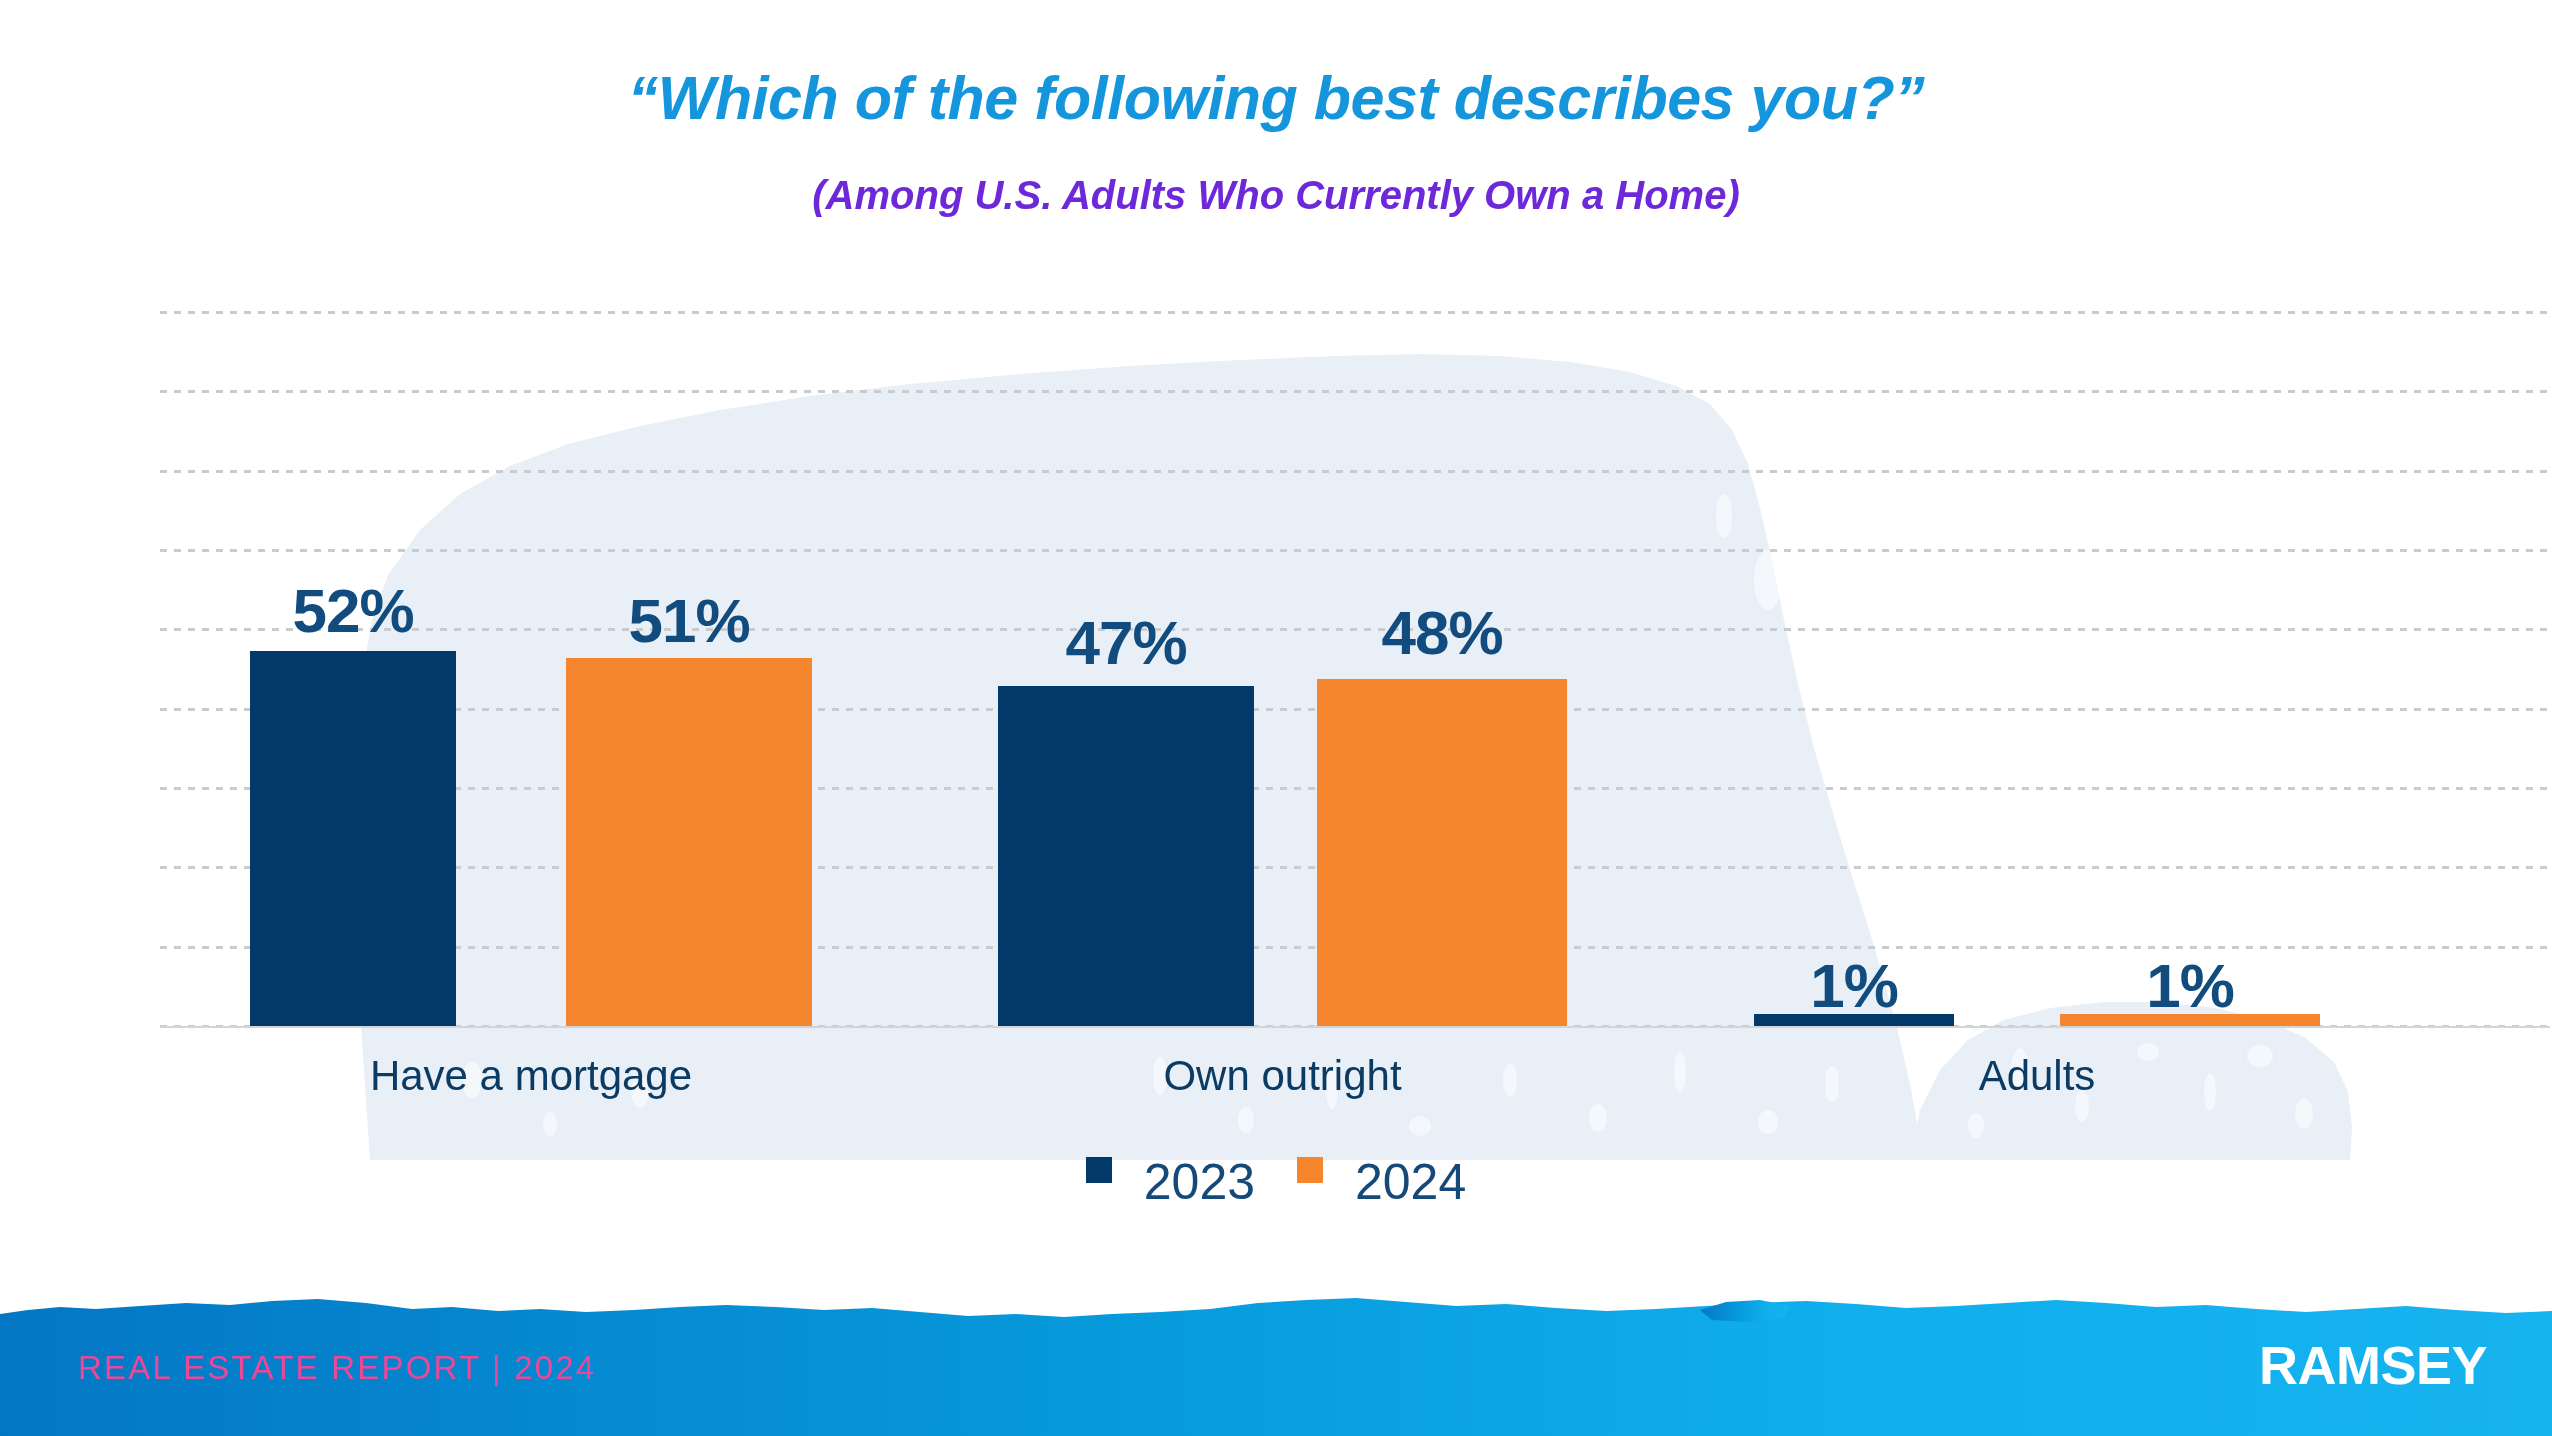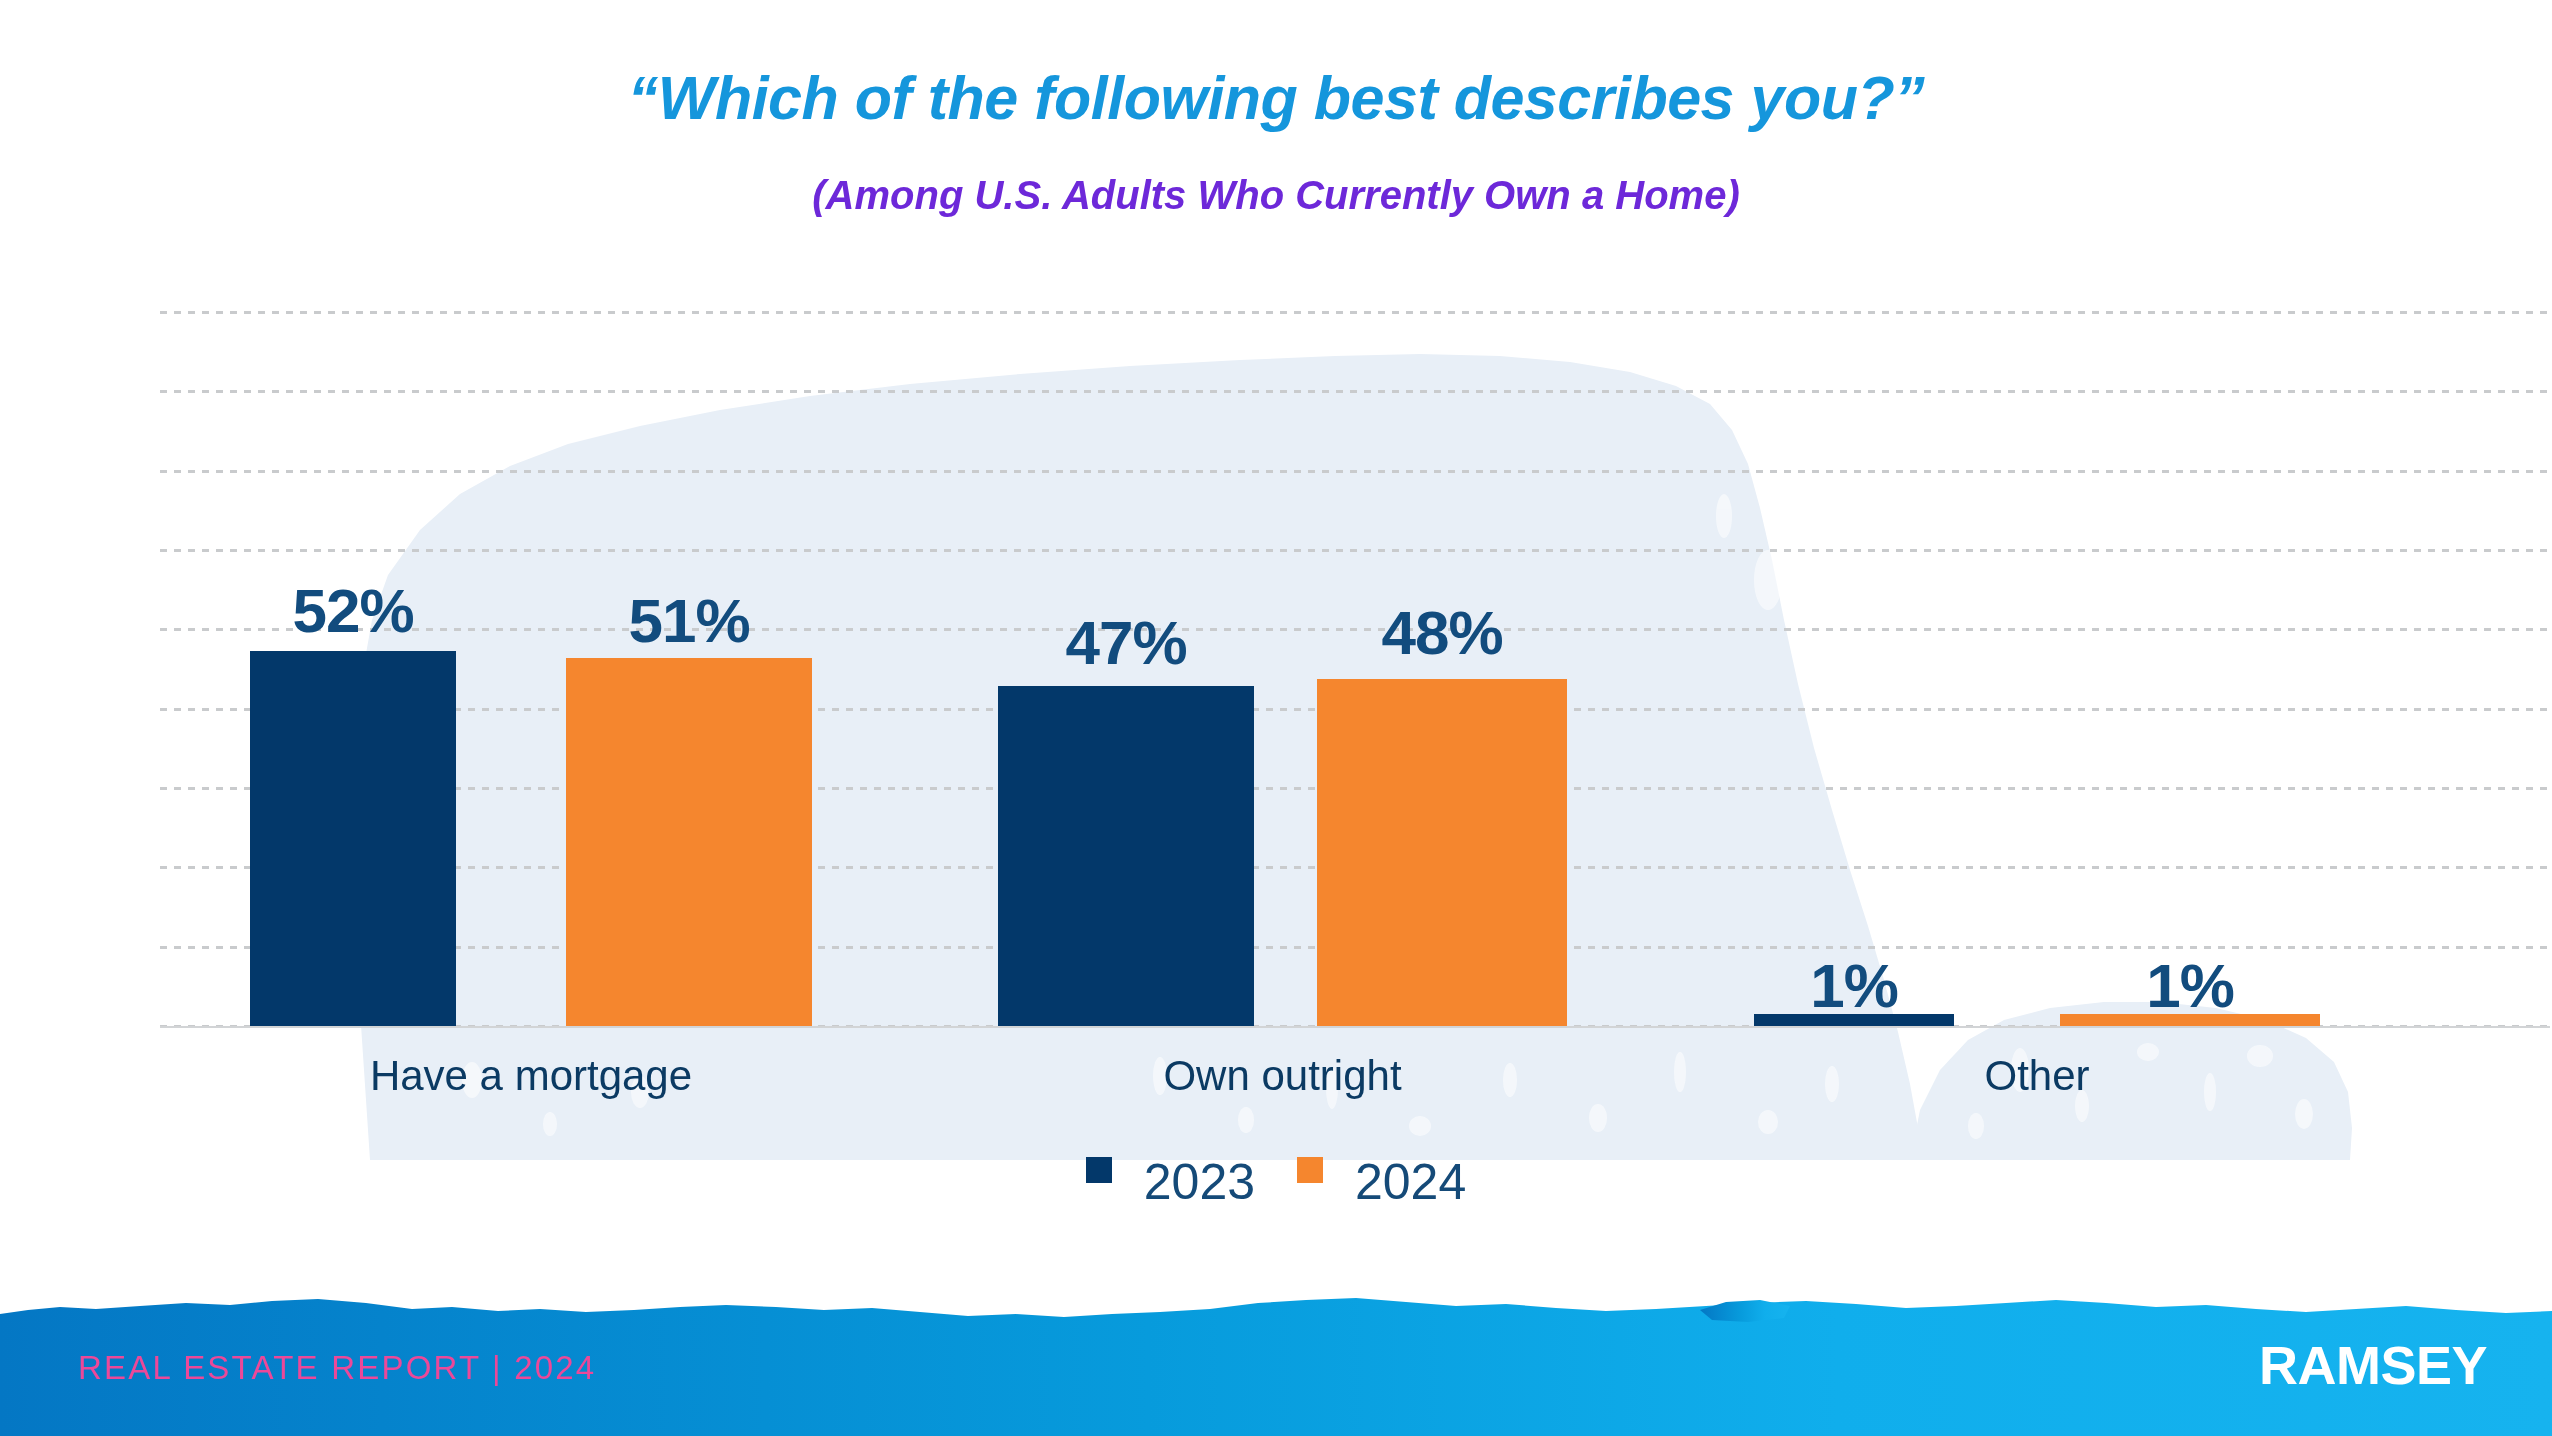--- a/index.html
+++ b/index.html
@@ -300,21 +300,21 @@
     <div class="bar bar-2023" style="left:1754px; width:200px; height:12px; bottom:410px;"></div>
     <div class="value-label" style="left:1754px; width:200px; top:955px;">1%</div>
 
     <div class="bar bar-2024" style="left:2060px; width:260px; height:12px; bottom:410px;"></div>
     <div class="value-label" style="left:2060px; width:260px; top:955px;">1%</div>
   </div>
 
   <div id="category-labels">
     <div class="cat-label" style="left:250px; width:562px;">Have a mortgage</div>
     <div class="cat-label" style="left:998px; width:569px;">Own outright</div>
-    <div class="cat-label" style="left:1754px; width:566px;">Other</div>
+    <div class="cat-label" style="left:1754px; width:566px;">Adults</div>
   </div>
 
   <div id="legend">
     <div class="legend-item">
       <span class="legend-swatch navy"></span>
       <span class="legend-text">2023</span>
     </div>
     <div class="legend-item">
       <span class="legend-swatch orange"></span>
       <span class="legend-text">2024</span>

